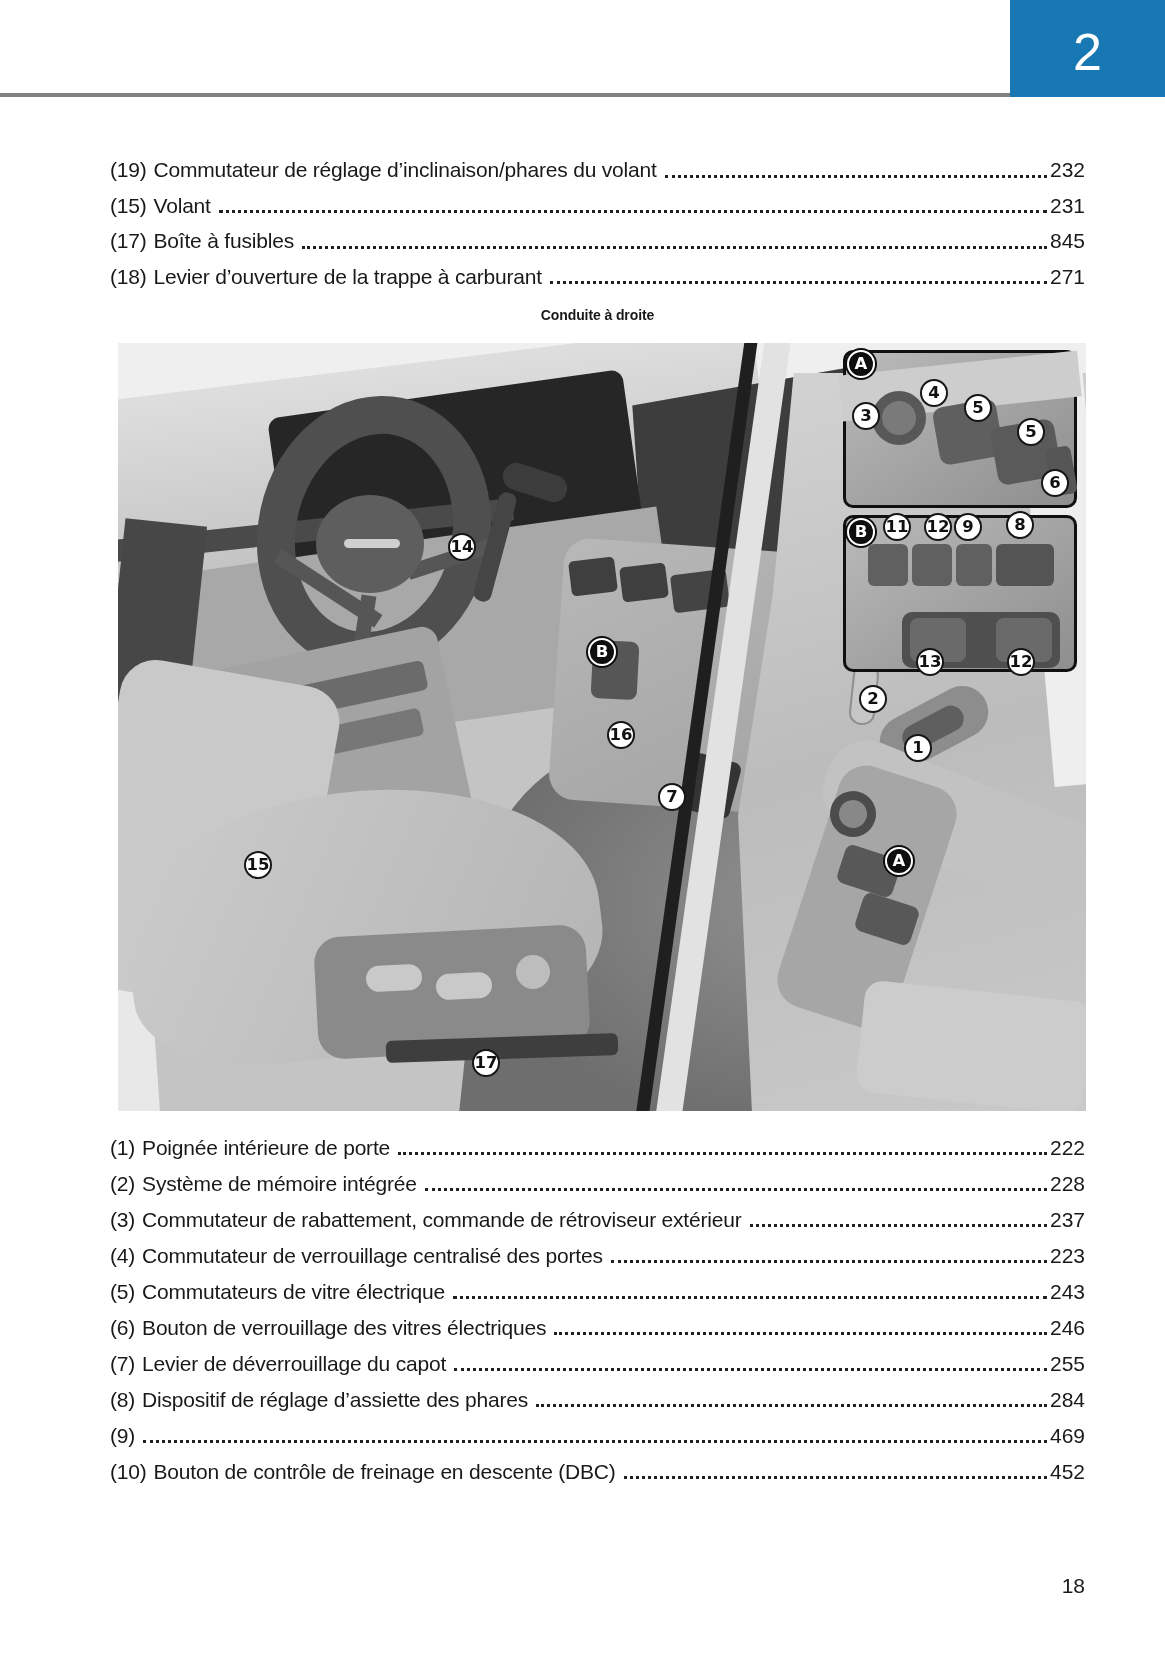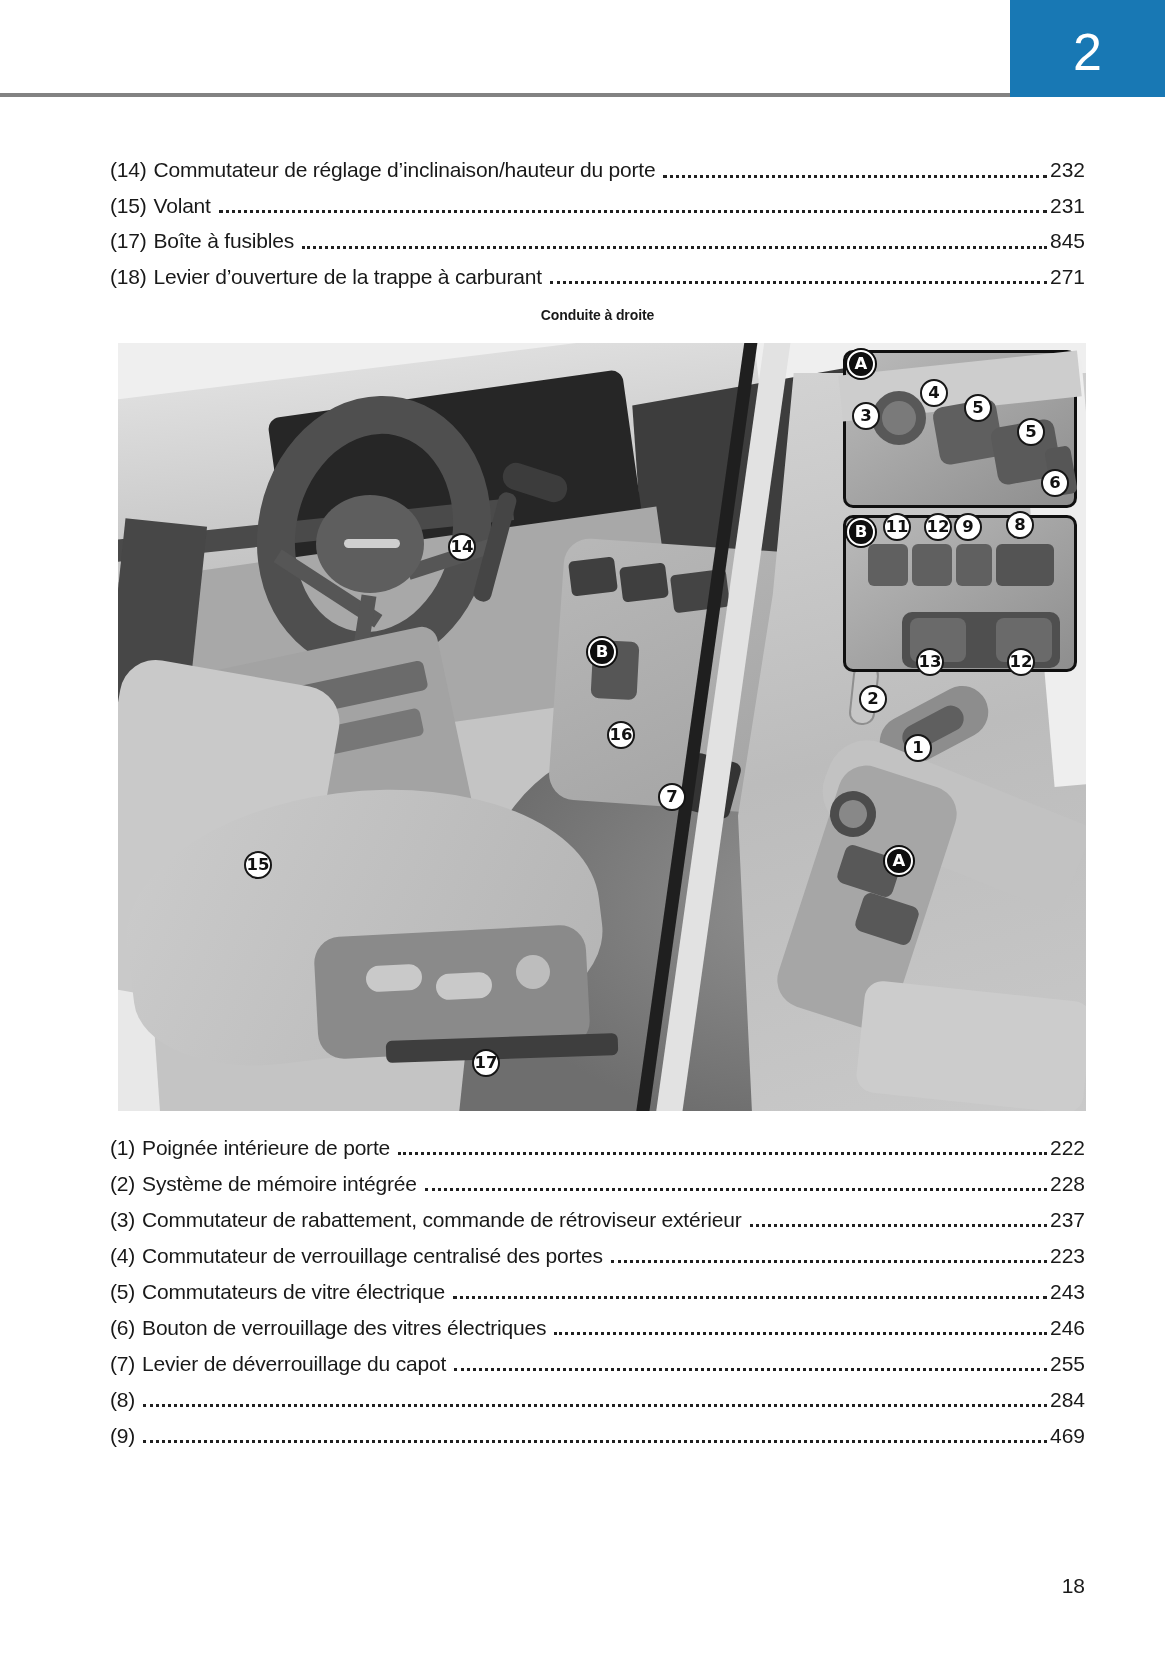--- a/index.html
+++ b/index.html
@@ -117,22 +117,22 @@
   <div class="header-rule"></div>
   <div class="chapter-tab">
     <span>2</span>
   </div>
 
   <div class="content">
 
     <div class="toc toc-top">
 
         <div class="row">
-          <span class="num">(14)</span>
-          <span class="label">Commutateur de réglage d’inclinaison/hauteur du porte</span>
+          <span class="num">(19)</span>
+          <span class="label">Commutateur de réglage d’inclinaison/phares du volant</span>
           <span class="leader"></span>
           <span class="pagenum">232</span>
         </div>
 
         <div class="row">
           <span class="num">(15)</span>
           <span class="label">Volant</span>
           <span class="leader"></span>
           <span class="pagenum">231</span>
         </div>
@@ -292,28 +292,35 @@
 
         <div class="row">
           <span class="num">(7)</span>
           <span class="label">Levier de déverrouillage du capot</span>
           <span class="leader"></span>
           <span class="pagenum">255</span>
         </div>
 
         <div class="row">
           <span class="num">(8)</span>
+          <span class="label">Dispositif de réglage d’assiette des phares</span>
           <span class="leader"></span>
           <span class="pagenum">284</span>
         </div>
 
         <div class="row">
           <span class="num">(9)</span>
           <span class="leader"></span>
           <span class="pagenum">469</span>
         </div>
 
+        <div class="row">
+          <span class="num">(10)</span>
+          <span class="label">Bouton de contrôle de freinage en descente (DBC)</span>
+          <span class="leader"></span>
+          <span class="pagenum">452</span>
+        </div>
       </div>
 
   </div>
 
   <div class="footer-page">18</div>
 </div>
 
 </body></html>

